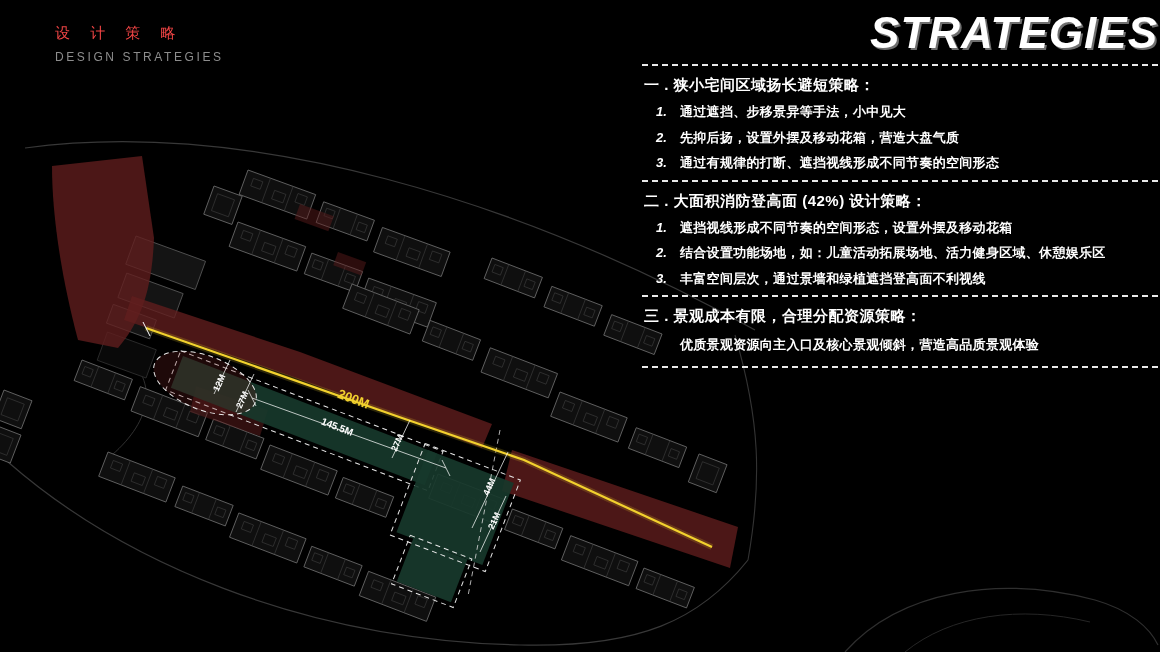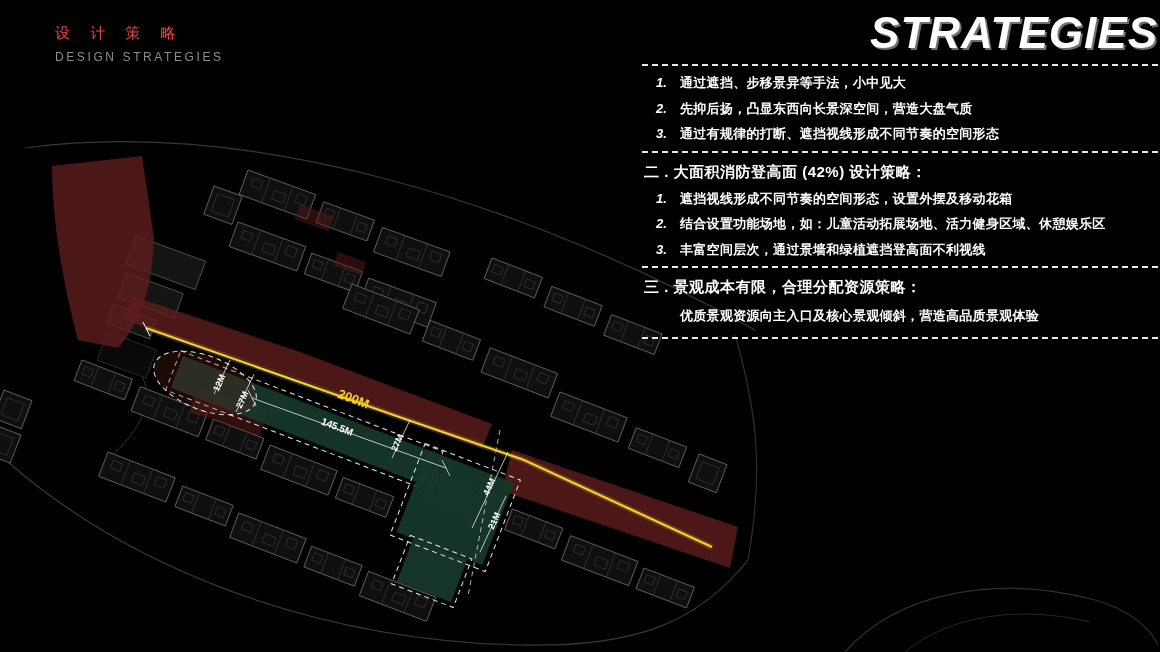--- a/index.html
+++ b/index.html
@@ -182,27 +182,28 @@
   <div class="header">
     <div class="header-cn">设 计 策 略</div>
     <div class="header-en">DESIGN STRATEGIES</div>
   </div>
 
   <div class="panel">
     <div class="panel-title">STRATEGIES</div>
     <div class="dashed"></div>
 
     <div class="section">
+      <div class="section-heading">一 . 狭小宅间区域扬长避短策略：</div>
       <div class="item">
         <span class="item-num">1.</span>
         <span class="item-text">通过遮挡、步移景异等手法，小中见大</span>
       </div>
       <div class="item">
         <span class="item-num">2.</span>
-        <span class="item-text">先抑后扬，凸显东西向长景深空间，营造大盘气质</span>
+        <span class="item-text">先抑后扬，设置外摆及移动花箱，营造大盘气质</span>
       </div>
       <div class="item">
         <span class="item-num">3.</span>
         <span class="item-text">通过有规律的打断、遮挡视线形成不同节奏的空间形态</span>
       </div>
     </div>
     <div class="dashed"></div>
 
     <div class="section">
       <div class="section-heading">二 . 大面积消防登高面 (42%) 设计策略：</div>

